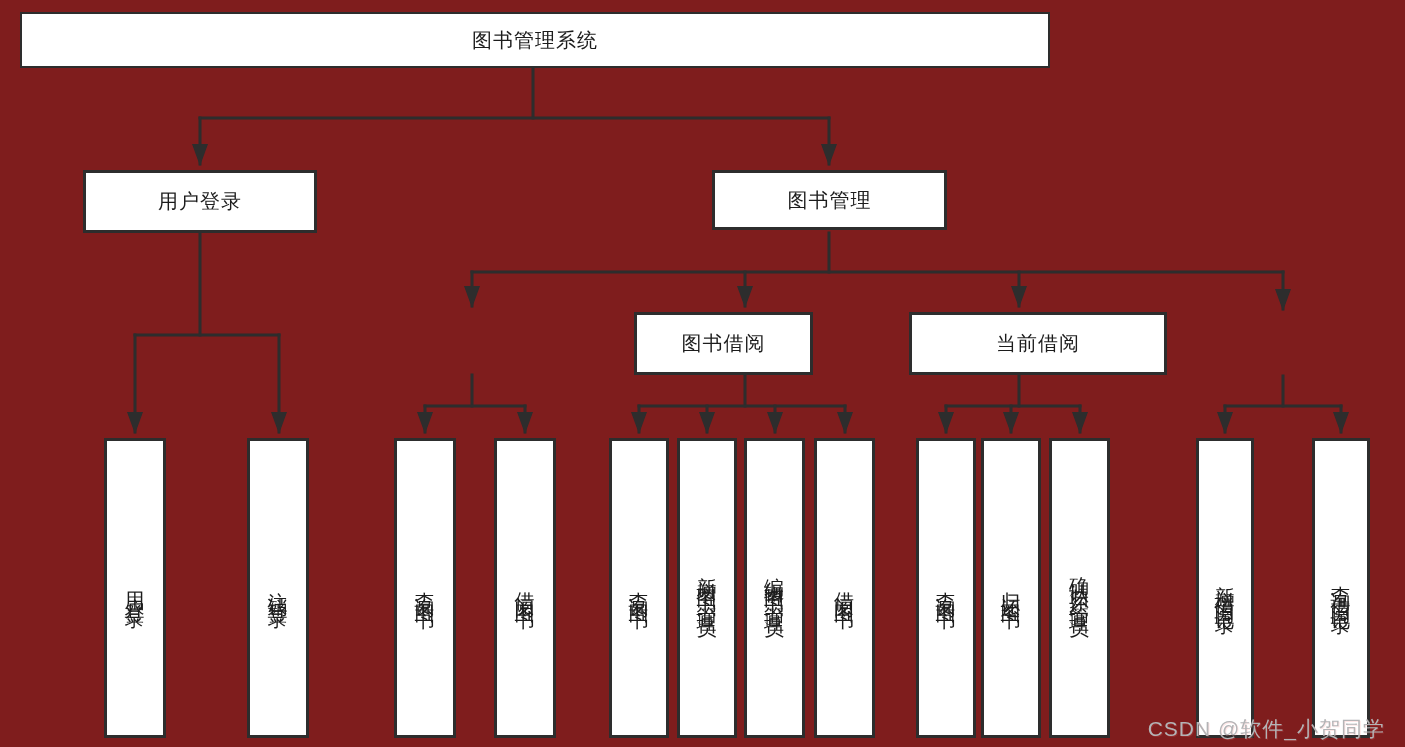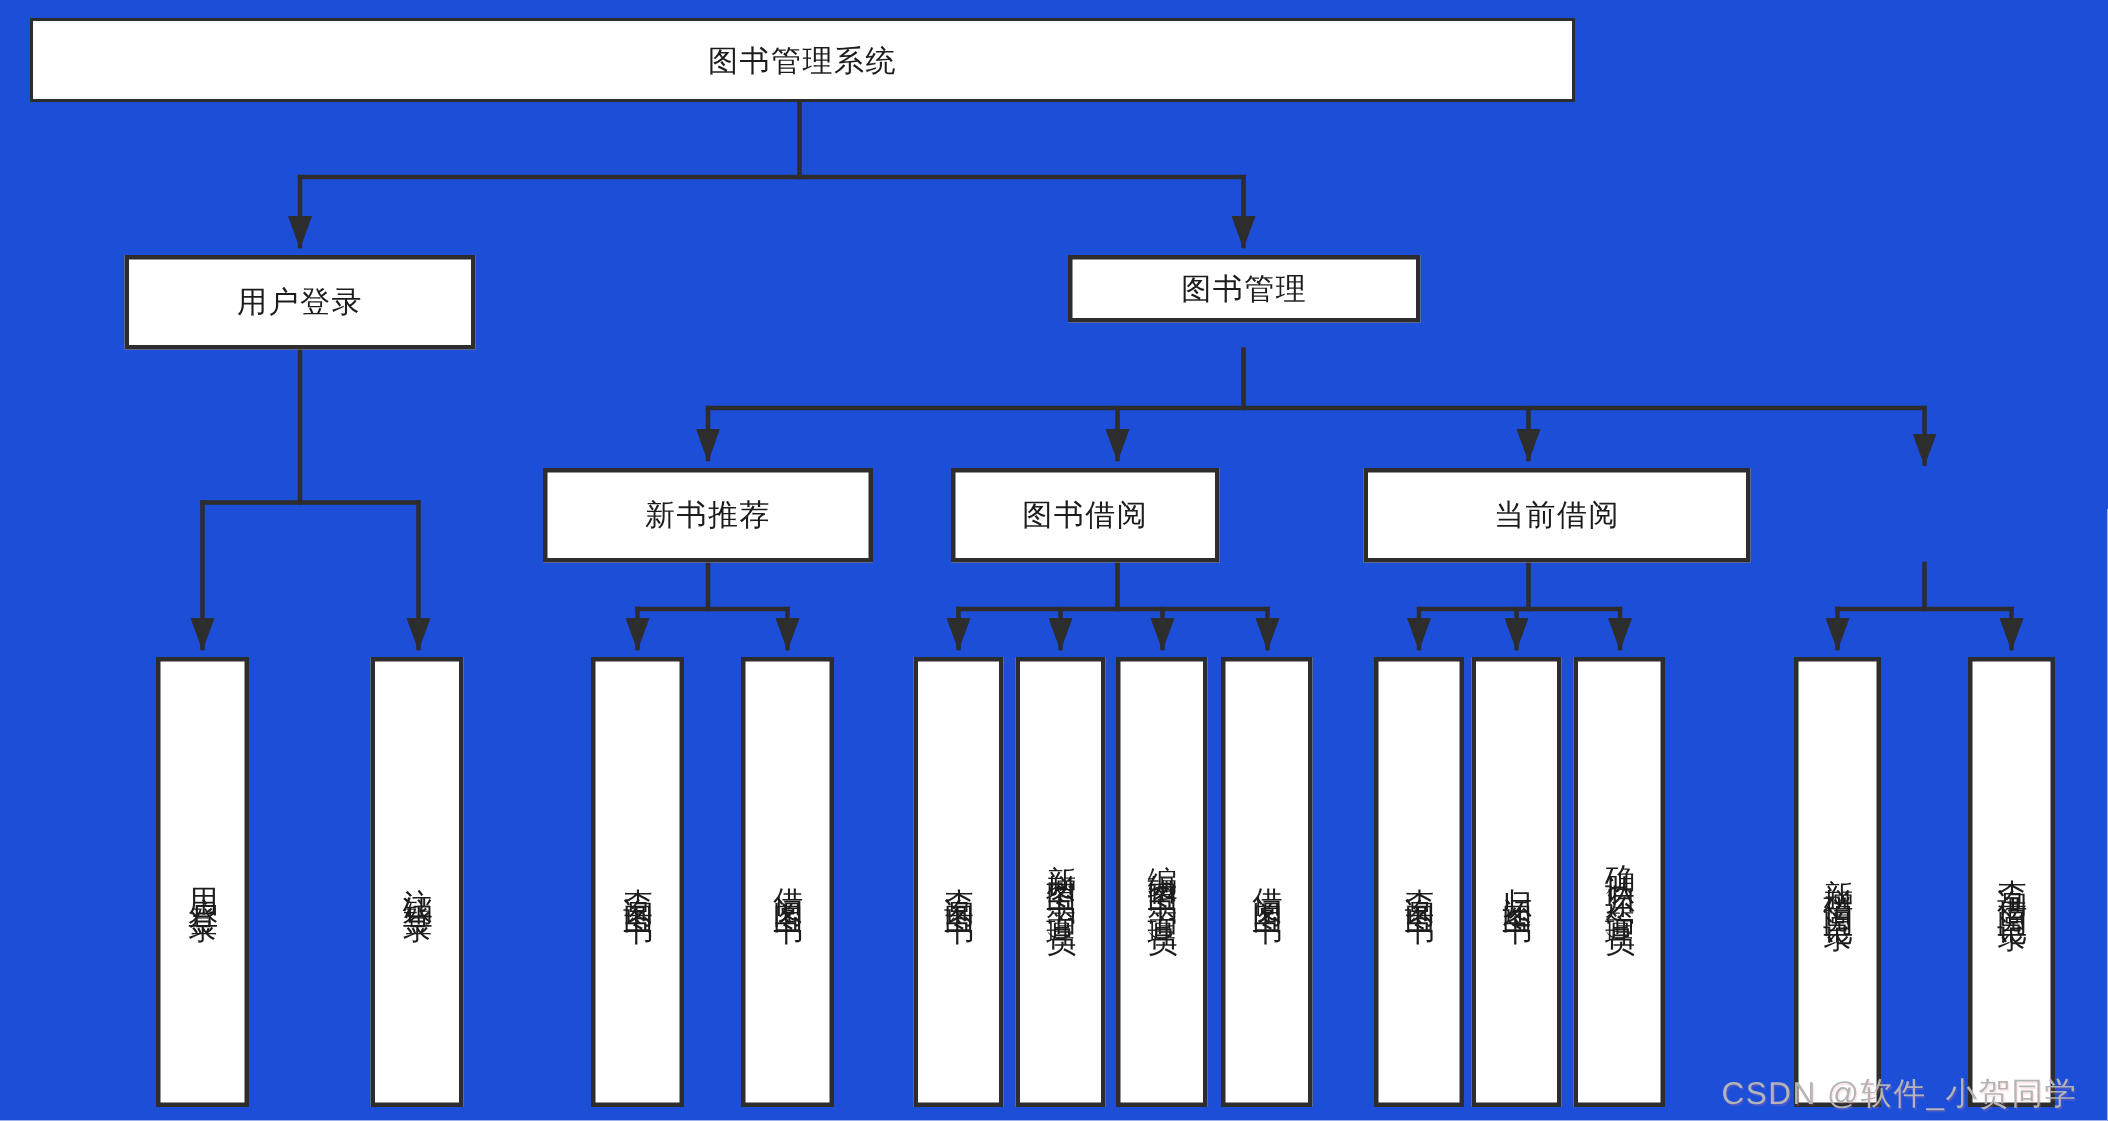--- a/index.html
+++ b/index.html
@@ -1,35 +1,35 @@
 <!DOCTYPE html>
 <html><head>
 <meta charset="utf-8">
 <style>
   html,body{margin:0;padding:0;background:#fff;}
   .canvas{
-    position:relative;width:1405px;height:747px;background:#1d4ed8;
+    position:relative;width:1405px;height:747px;background:#7f1d1d;
     font-family:"Liberation Sans","DejaVu Sans",sans-serif;overflow:hidden;
   }
   svg.wires{position:absolute;left:0;top:0;z-index:1;}
   .box{
     position:absolute;box-sizing:border-box;background:#ffffff;
     border:3px solid #2d2d2d;color:#1c1c1c;
     display:flex;align-items:center;justify-content:center;z-index:2;
   }
   .hbox{font-size:20px;letter-spacing:1px;white-space:nowrap;}
   .root{border-width:2px;font-size:20px;}
   .vbox span{
     writing-mode:vertical-rl;text-orientation:mixed;
     font-size:20px;letter-spacing:6px;line-height:1;
   }
   
   #n-root{left:20px;top:12px;width:1030px;height:56px;}
   #n-user-login{left:83px;top:170px;width:234px;height:63px;}
-  #n-book-mgmt{left:712px;top:170px;width:235px;height:45px;}
+  #n-book-mgmt{left:712px;top:170px;width:235px;height:60px;}
   #n-new-book-rec{left:362px;top:312px;width:220px;height:63px;}
   #n-book-borrow{left:634px;top:312px;width:179px;height:63px;}
   #n-current-borrow{left:909px;top:312px;width:258px;height:63px;}
   #n-borrow-records{left:1173px;top:315px;width:220px;height:61px;}
   #n-ul-login{left:104px;top:438px;width:62px;height:300px;}
   #n-ul-logout{left:247px;top:438px;width:62px;height:300px;}
   #n-nbr-query{left:394px;top:438px;width:62px;height:300px;}
   #n-nbr-borrow{left:494px;top:438px;width:62px;height:300px;}
   #n-bb-query{left:609px;top:438px;width:60px;height:300px;}
   #n-bb-add{left:677px;top:438px;width:60px;height:300px;}
@@ -106,23 +106,20 @@
     <span>图书管理系统</span>
   </div>
 
   <div class="box hbox" id="n-user-login">
     <span>用户登录</span>
   </div>
   <div class="box hbox" id="n-book-mgmt">
     <span>图书管理</span>
   </div>
 
-  <div class="box hbox" id="n-new-book-rec">
-    <span>新书推荐</span>
-  </div>
   <div class="box hbox" id="n-book-borrow">
     <span>图书借阅</span>
   </div>
   <div class="box hbox" id="n-current-borrow">
     <span>当前借阅</span>
   </div>
 
   <div class="box vbox" id="n-ul-login">
     <span>用户登录</span>
   </div>

